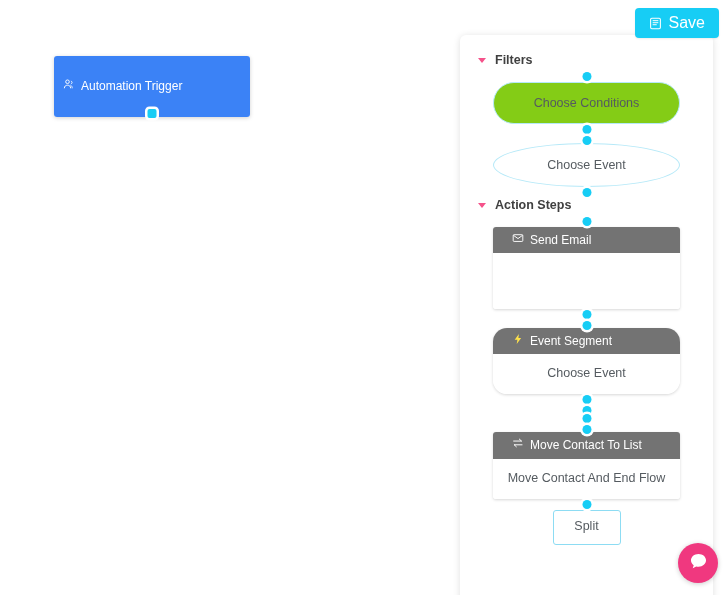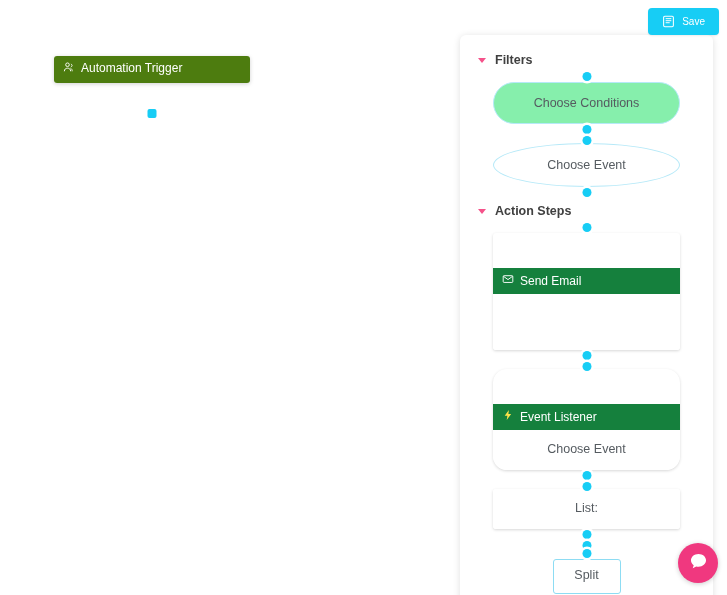--- a/index.html
+++ b/index.html
@@ -30,46 +30,46 @@
   }
   .btn {
     display: flex;
     align-items: center;
     gap: 7px;
     background: #17cdf5;
     color: #ffffff;
     border: none;
     border-radius: 4px;
     padding: 7px 14px;
-    font-size: 10px;
+    font-size: 16px;
     font-family: "Liberation Sans", sans-serif;
     cursor: pointer;
     line-height: 1;
     box-shadow: 0 1px 2px rgba(0,0,0,.08);
   }
   .btn .ic { display: flex; align-items: center; }
 
   
   .trigger-card {
     position: absolute;
     left: 54px;
     top: 56px;
     width: 196px;
     background: #ffffff;
     border-radius: 3px;
     box-shadow: 0 1px 4px rgba(0,0,0,.18);
     overflow: hidden;
   }
   .card-head {
-    background: #4d7c0f;
+    background: #3b82f6;
     color: #ffffff;
     font-size: 12px;
-    padding: 5px 9px;
-    display: flex;
-    align-items: flex-start;
+    padding: 22px 9px;
+    display: flex;
+    align-items: center;
     gap: 6px;
     line-height: 1.3;
   }
   .card-body {
     background: #ffffff;
     color: #555b60;
     font-size: 12.5px;
     text-align: center;
     padding: 12px 8px;
     line-height: 1.3;
@@ -139,21 +139,21 @@
   
   .node-rect {
     border: 1px solid #b6e9f8;
     border-radius: 24px;
     height: 40px;
     display: flex;
     align-items: center;
     justify-content: center;
     color: #555b60;
     font-size: 12.5px;
-    background: #86efac;
+    background: #84cc16;
   }
   .node-ellipse {
     border: 1px solid #b6e9f8;
     border-radius: 50%;
     height: 42px;
     display: flex;
     align-items: center;
     justify-content: center;
     color: #555b60;
     font-size: 12.5px;
@@ -162,29 +162,28 @@
 
   
   .step {
     background: #ffffff;
     box-shadow: 0 1px 3px rgba(0,0,0,.16);
     overflow: hidden;
   }
   .step.sq { border-radius: 3px; }
   .step.rounded { border-radius: 14px; }
   .step-head {
-    background: #15803d;
+    background: #737373;
     color: #ffffff;
     font-size: 12px;
-    padding: 5px 9px;
+    padding: 5px 19px;
     display: flex;
     align-items: center;
     gap: 6px;
     line-height: 1.35;
-    margin-top: 35px;
   }
   .step-body {
     color: #555b60;
     font-size: 12.5px;
     text-align: center;
     padding: 11px 8px;
     min-height: 18px;
     line-height: 1.3;
     background: #fff;
   }
@@ -269,21 +268,21 @@
           <span class="d"></span>
         </div>
       <div class="conn short">
           <span class="d"></span>
         </div>
       <div class="node-ellipse">Choose Event</div>
       <div class="conn">
           <span class="d"></span>
         </div>
 
-      <div class="section-title" style="margin-top:6px">
+      <div class="section-title" style="margin-top:0">
         <span class="caret"></span>
         <span>Action Steps</span>
       </div>
 
       <div class="conn">
           <span class="d"></span>
         </div>
       <div class="step sq">
         <div class="step-head">
           <span>
@@ -304,43 +303,53 @@
           <span class="d"></span>
         </div>
 
       <div class="step rounded">
         <div class="step-head">
           <span>
             <svg width="12" height="12" viewBox="0 0 16 16" fill="none">
               <path d="M9.2 1.3L3.6 9.1h3.6l-.9 5.6 5.9-8.1H8.5l.7-5.3z" fill="#ffe24a"></path>
             </svg>
           </span>
-          <span>Event Listener</span>
+          <span>Event Segment</span>
         </div>
         <div class="step-body">Choose Event</div>
       </div>
 
       <div class="conn">
           <span class="d"></span>
         </div>
       <div class="conn short">
           <span class="d"></span>
         </div>
 
       <div class="step sq">
-        <div class="step-body">List:</div>
       </div>
 
       <div class="conn">
           <span class="d"></span>
         </div>
       <div class="conn short">
           <span class="d"></span>
         </div>
 
+      <div class="step sq">
+        <div class="step-head">
+          <span>
+            <svg width="12" height="12" viewBox="0 0 16 16" fill="none">
+              <path d="M2.2 5.4h10.2M9.8 2.8l2.8 2.6M13.4 10.4H3.2M5.8 13l-2.8-2.6" stroke="#fff" stroke-width="1.3" stroke-linecap="round" stroke-linejoin="round"></path>
+            </svg>
+          </span>
+          <span>Move Contact To List</span>
+        </div>
+        <div class="step-body">Move Contact And End Flow</div>
+      </div>
 
       <div class="conn">
           <span class="d"></span>
         </div>
 
       <div class="split-wrap">
         <div class="split-box">
           <span class="split-label">Split</span>
 
         </div>

